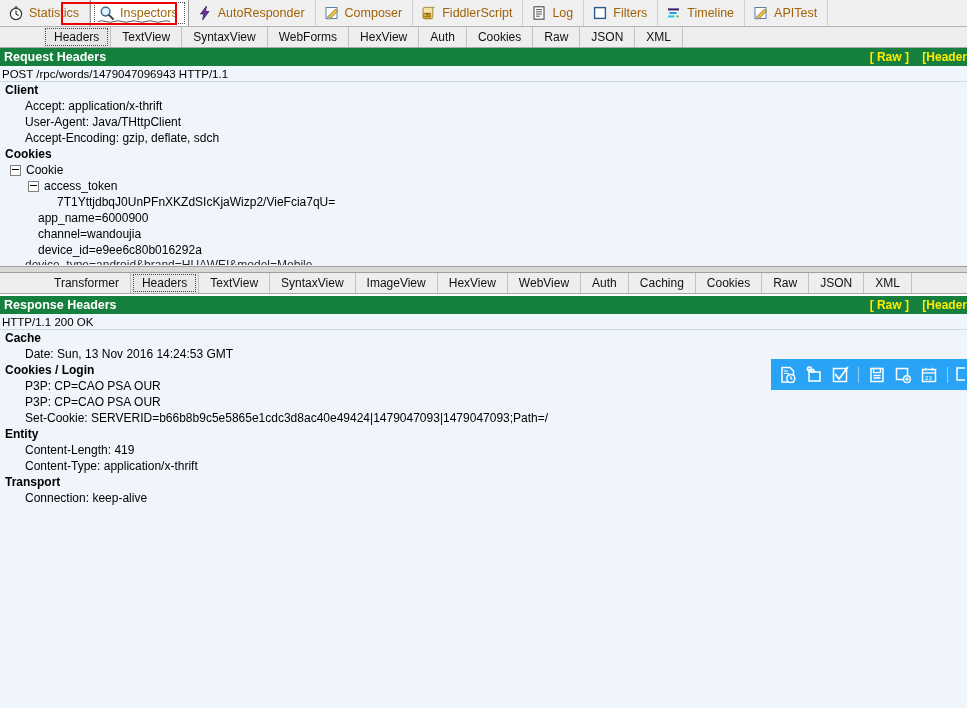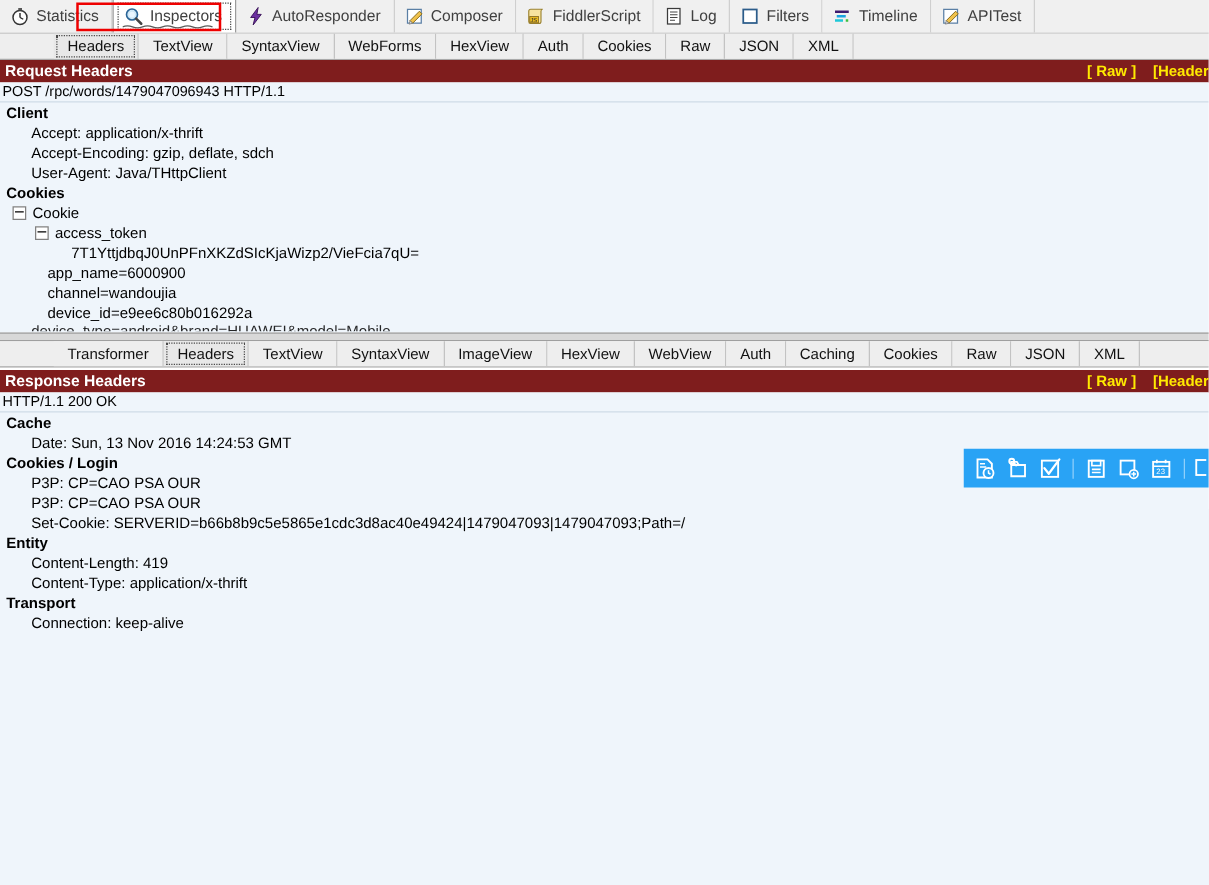--- a/index.html
+++ b/index.html
@@ -19,21 +19,21 @@
     border-bottom:1px solid #b4b4b4;
     display:flex;align-items:stretch;
     box-sizing:border-box;
   }
   .main-tab{
     display:flex;align-items:center;gap:5px;
     padding:0 10px 0 8px;
     border-right:1px solid #cfcfcf;
     background:#f0f0f0;
     font-size:12.5px;
-    color:#404040;
+    color:#a16207;
     white-space:nowrap;
     position:relative;
   }
   .main-tab.selected{
     background:#ffffff;
     border-top:1px solid #9a9a9a;
     border-left:1px solid #9a9a9a;
     border-right:1px solid #9a9a9a;
     margin-top:-1px;
     z-index:3;
@@ -80,21 +80,21 @@
     background:#e8e8e8;
   }
   .subtab.selected .focus-dots{
     left:2px;right:2px;top:1px;bottom:1px;
   }
   .subtab-filler{flex:1;border-right:none;}
 
   
   .sectionbar{
     position:absolute;left:0;width:967px;height:18px;
-    background:#7f1d1d;
+    background:#15803d;
     color:#ffffff;
     font-weight:bold;
     font-size:12.5px;
     display:flex;align-items:center;
     box-sizing:border-box;
     padding-left:4px;
   }
   .sectionbar .spacer{flex:1;}
   .sectionbar .rawlinks{
     color:#ffea00;
@@ -354,22 +354,22 @@
     <span class="lk">[ Raw ]</span>
     <span class="lk">[Header</span>
   </span>
 </div>
 
 <div class="pane" style="top:66px;height:200px;">
   <div class="statusline">POST /rpc/words/1479047096943 HTTP/1.1</div>
 
   <div class="hgroup">Client</div>
   <div class="hitem">Accept: application/x-thrift</div>
+  <div class="hitem">User-Agent: Java/THttpClient</div>
   <div class="hitem">Accept-Encoding: gzip, deflate, sdch</div>
-  <div class="hitem">User-Agent: Java/THttpClient</div>
 
   <div class="hgroup">Cookies</div>
 
   <div class="tnode">
     <span class="expander"></span>
     <span>Cookie</span>
   </div>
   <div class="tnode indent1">
     <span class="expander"></span>
     <span>access_token</span>

